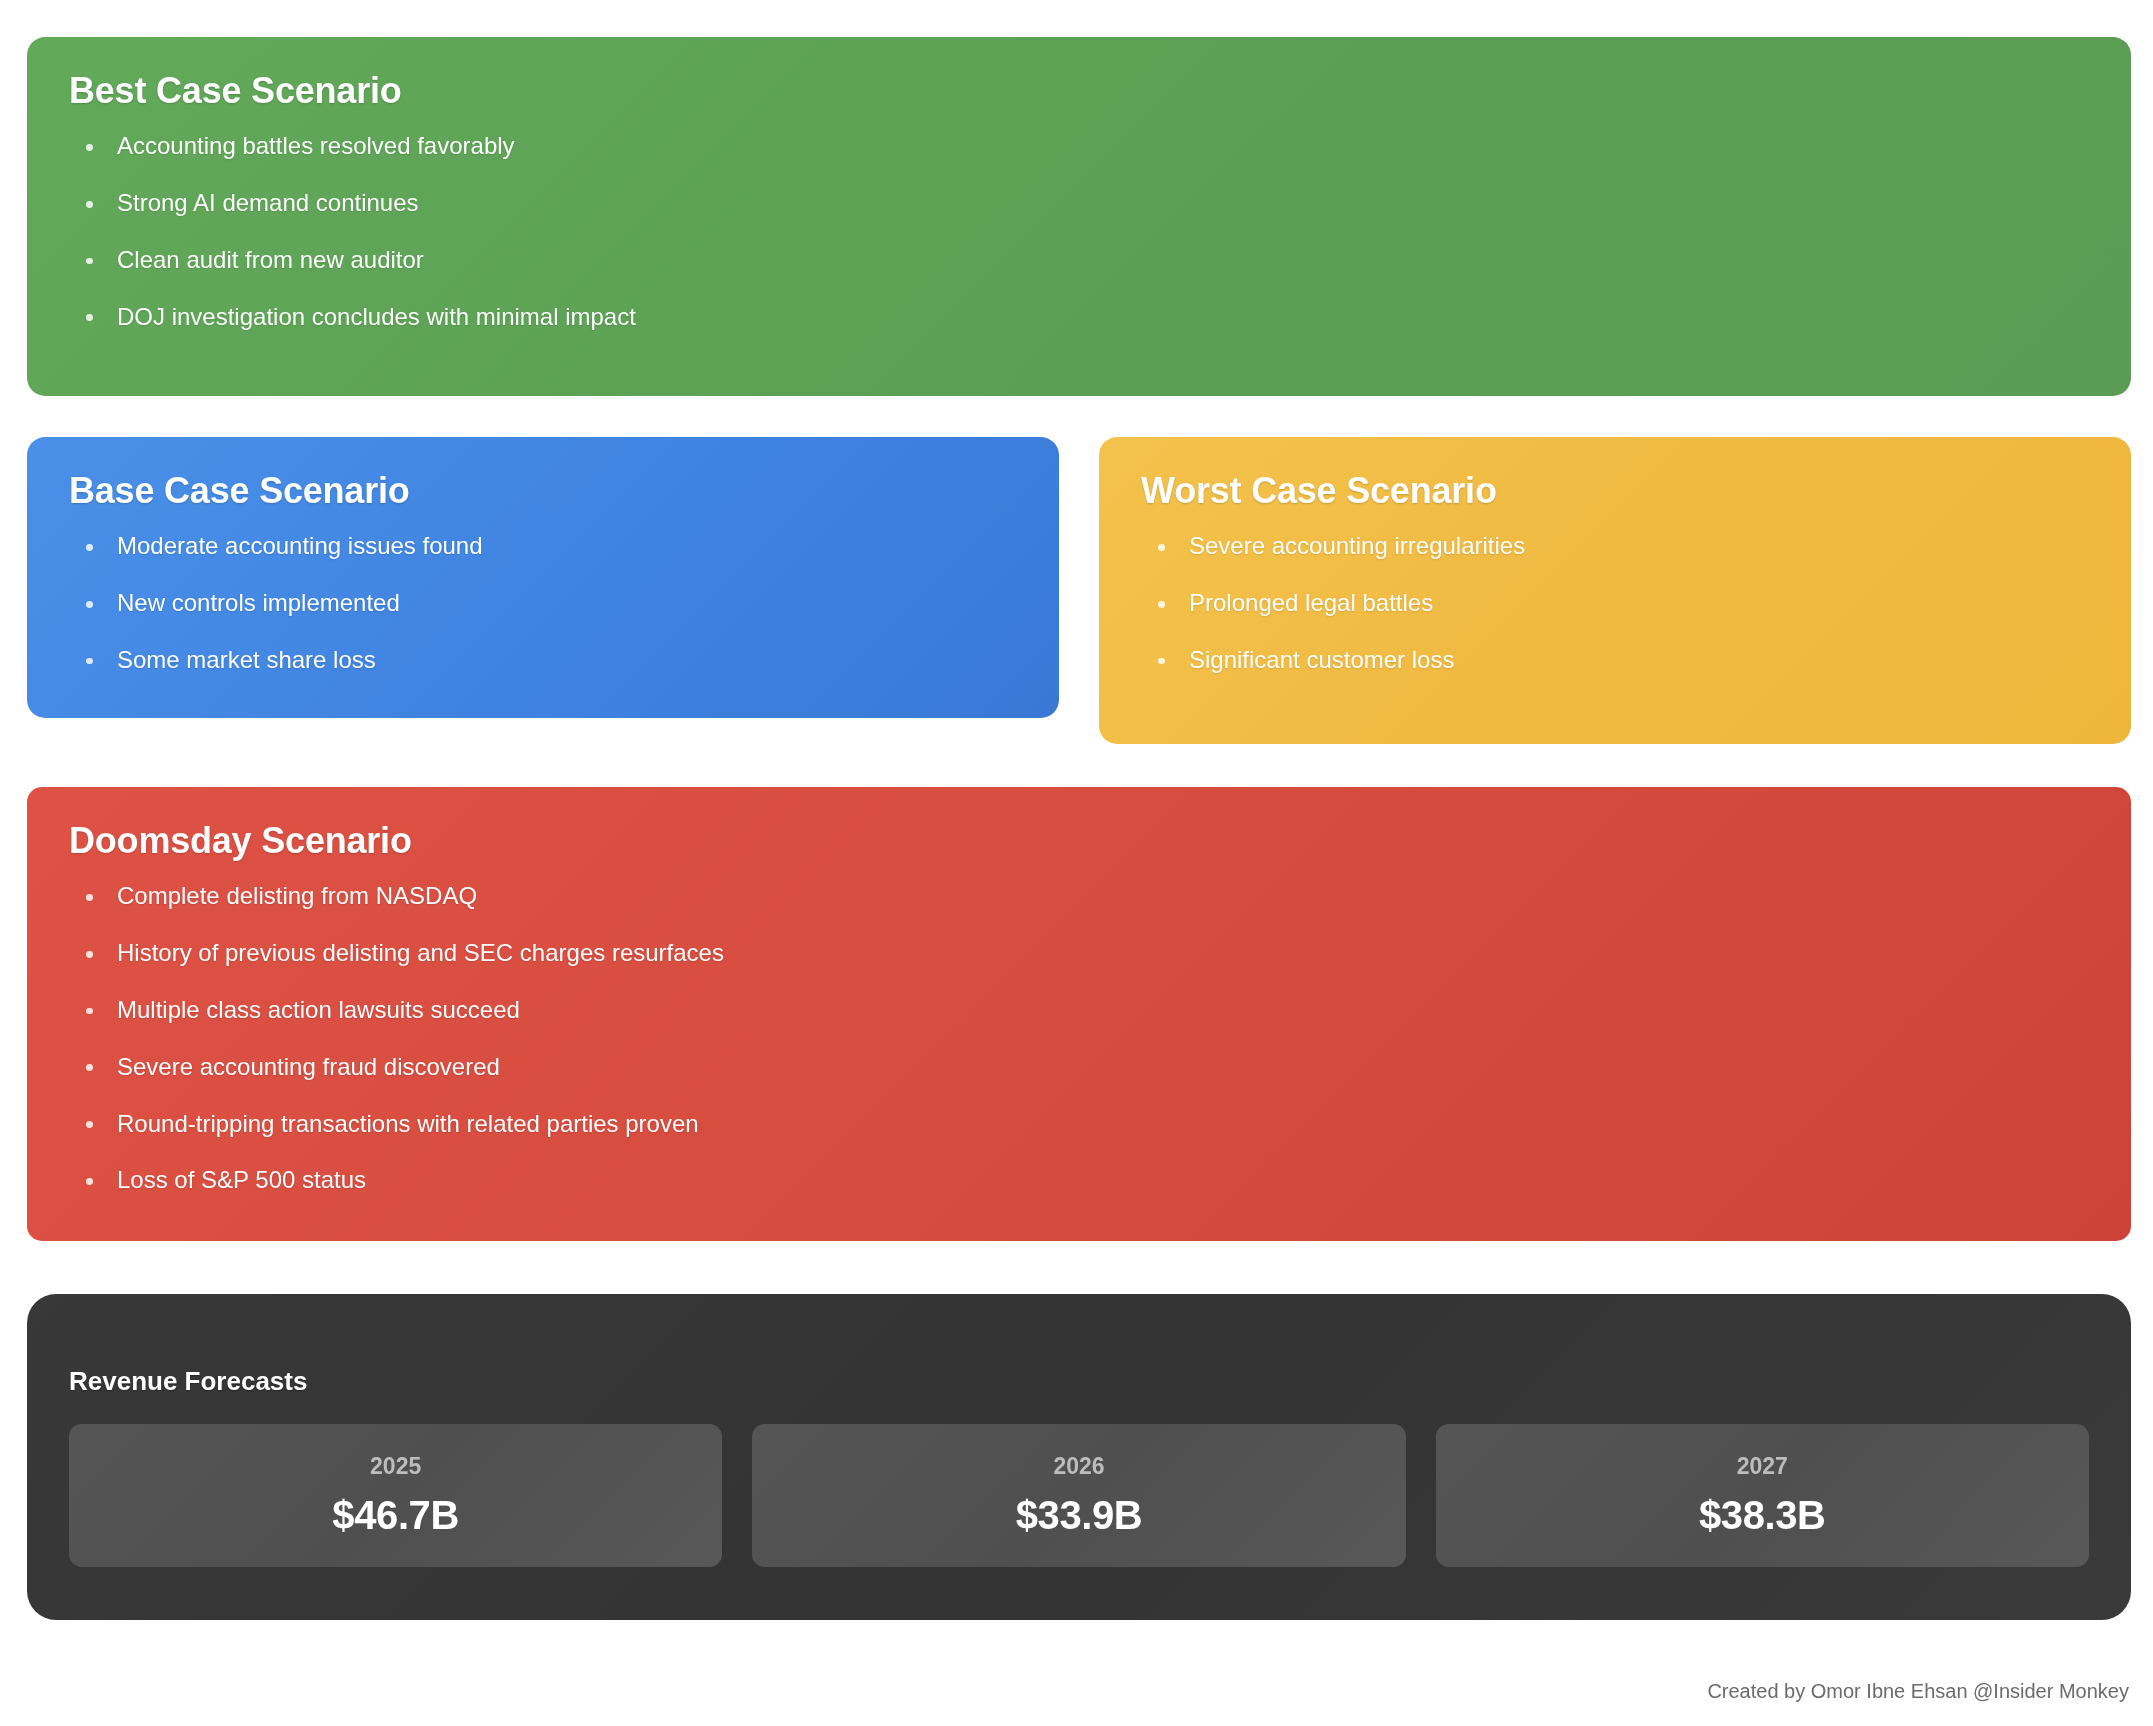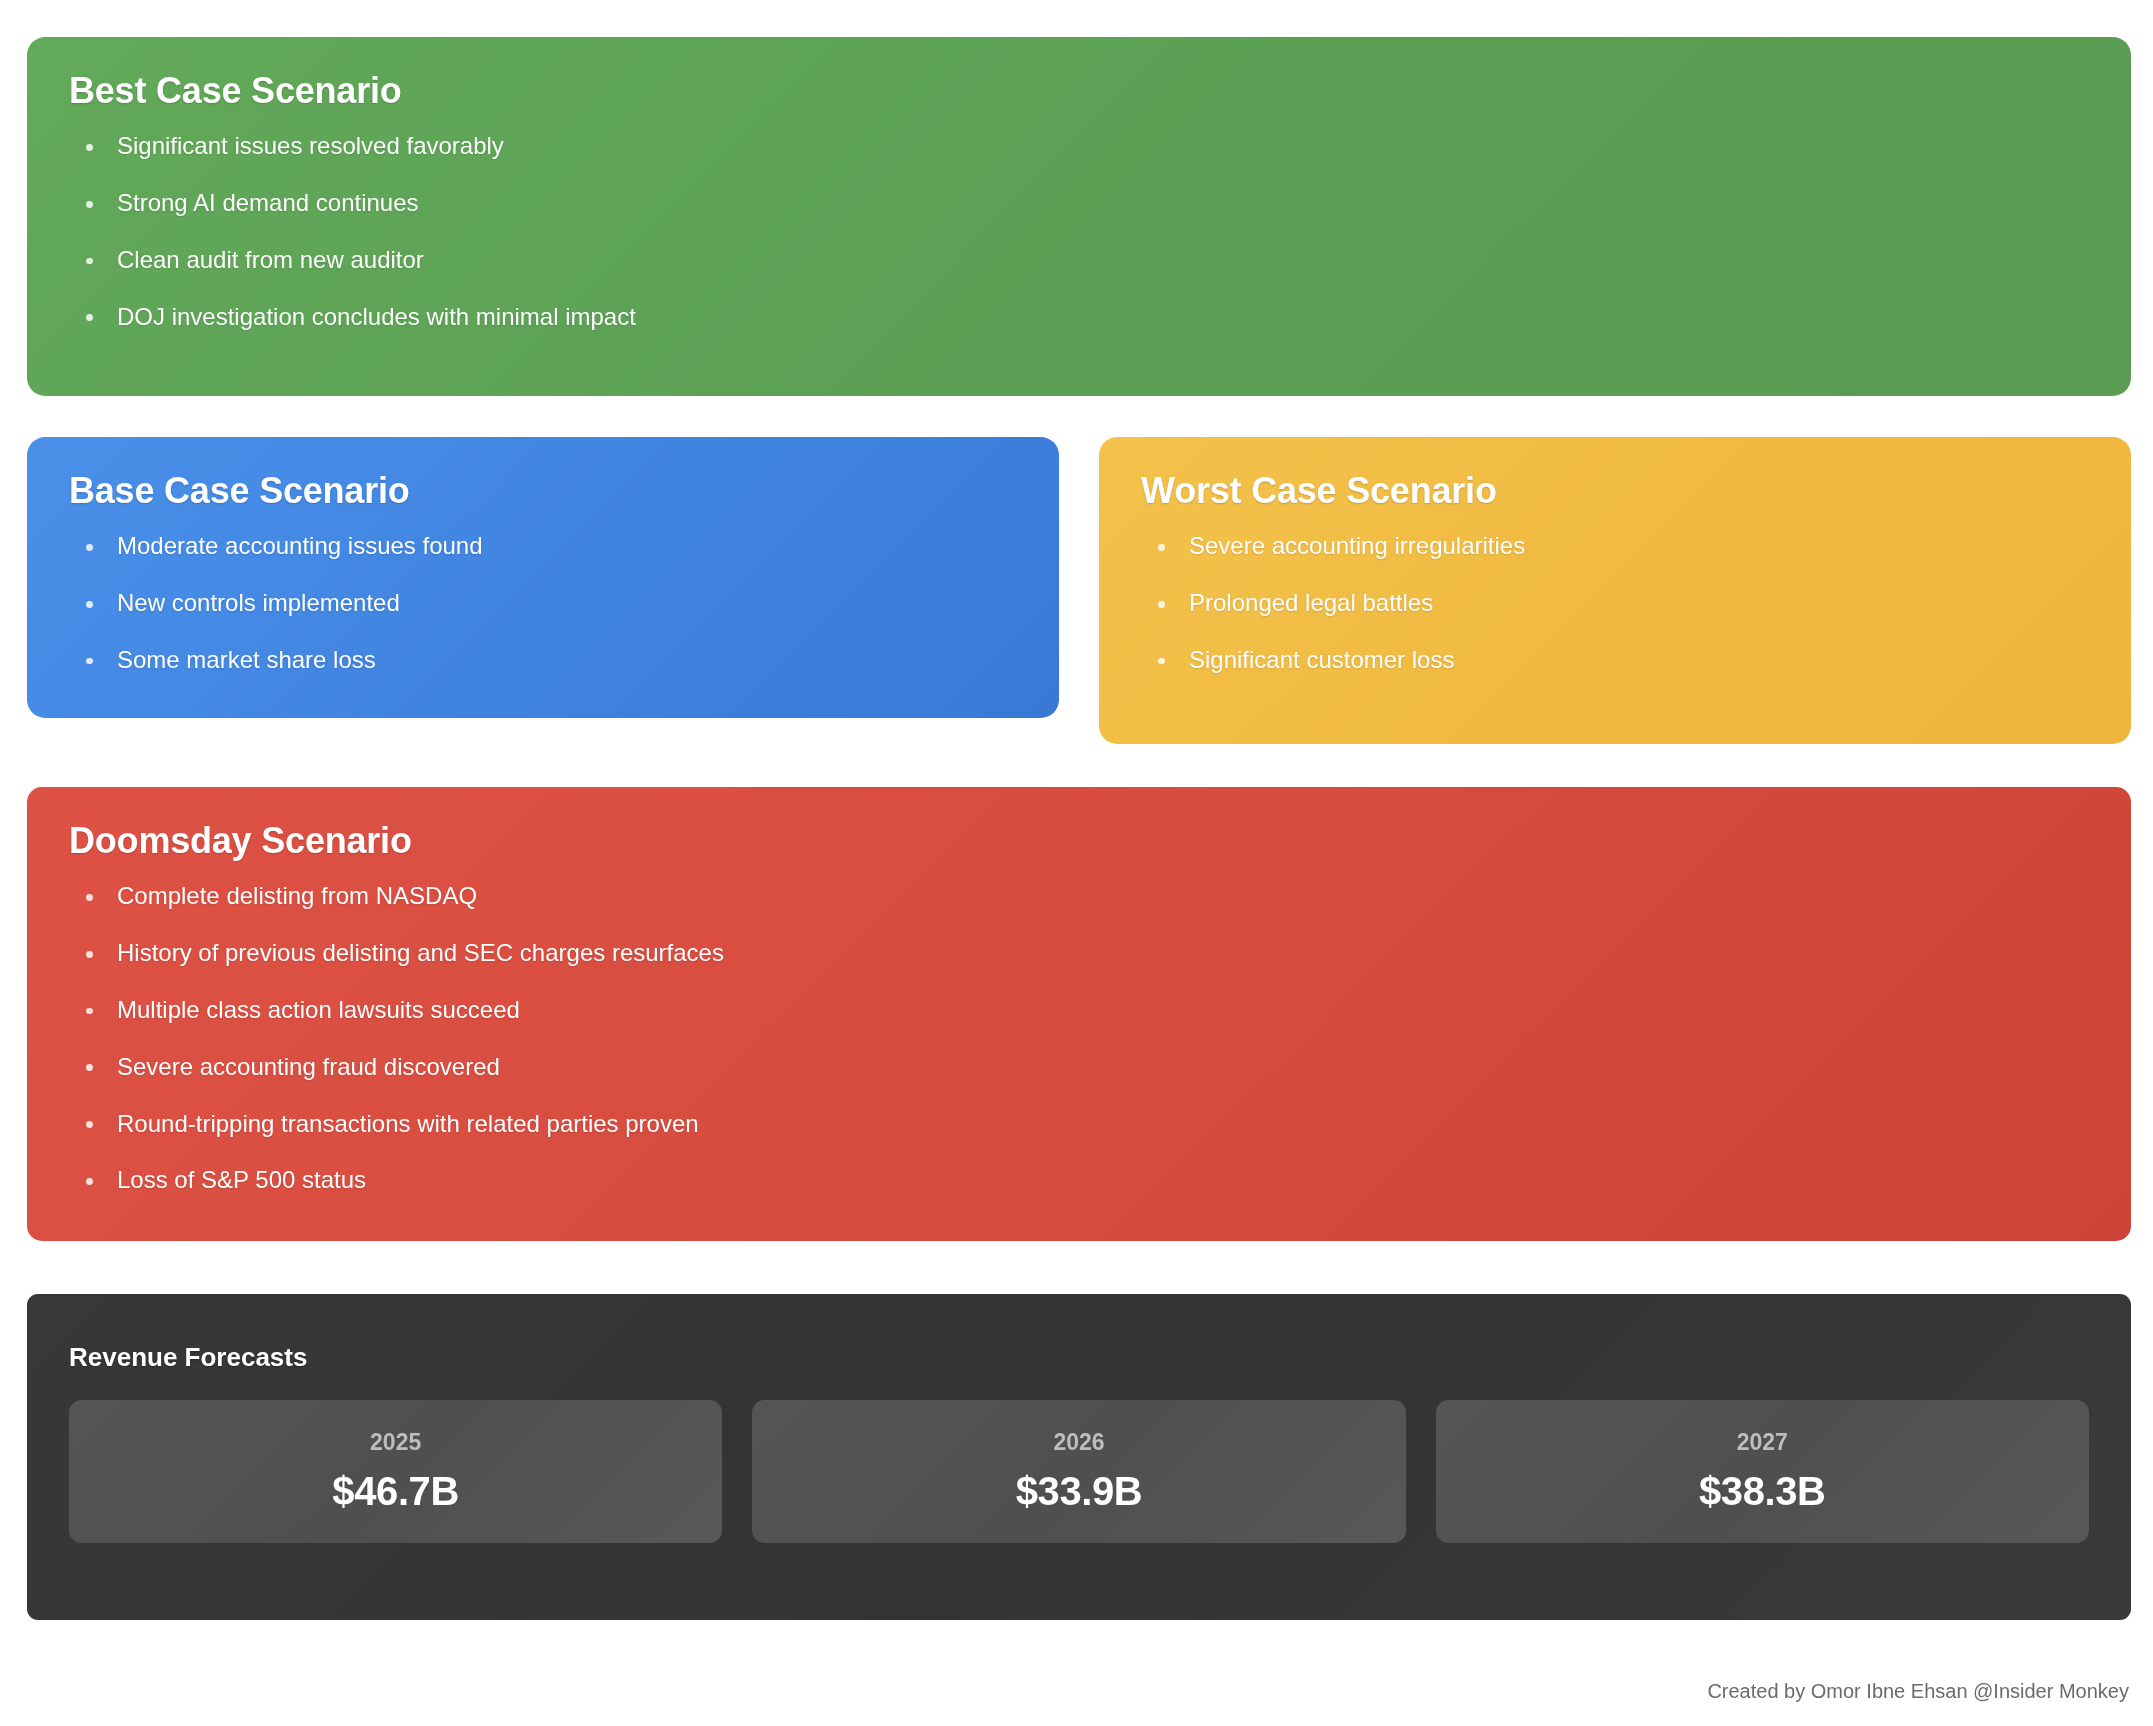--- a/index.html
+++ b/index.html
@@ -92,23 +92,23 @@
     height: 454px;
     background: linear-gradient(135deg, #dd5245 0%, #d54b3e 55%, #ce4337 100%);
     margin-bottom: 53px;
     border-radius: 15px;
   }
 
   
   .revenue-panel {
     box-sizing: border-box;
     height: 326px;
-    border-radius: 11px;
+    border-radius: 29px;
     background: linear-gradient(135deg, #383838 0%, #333333 50%, #3a3a3a 100%);
-    padding: 48px 42px 42px 42px;
+    padding: 72px 42px 42px 42px;
     color: #ffffff;
     overflow: hidden;
   }
   .revenue-title {
     font-size: 26px;
     font-weight: bold;
     margin: 0 0 27px 0;
     text-shadow: 0 1px 1.9px rgba(0,0,0,0.3);
   }
   .revenue-boxes {
@@ -153,21 +153,21 @@
 </head>
 <body>
 
 <div class="page">
 
   <section class="card card-best">
     <h2 class="card-title">Best Case Scenario</h2>
     <ul class="bullets">
       <li class="bullet">
         <span class="dot"></span>
-        <span>Significant issues resolved favorably</span>
+        <span>Accounting battles resolved favorably</span>
       </li>
       <li class="bullet">
         <span class="dot"></span>
         <span>Strong AI demand continues</span>
       </li>
       <li class="bullet">
         <span class="dot"></span>
         <span>Clean audit from new auditor</span>
       </li>
       <li class="bullet">

